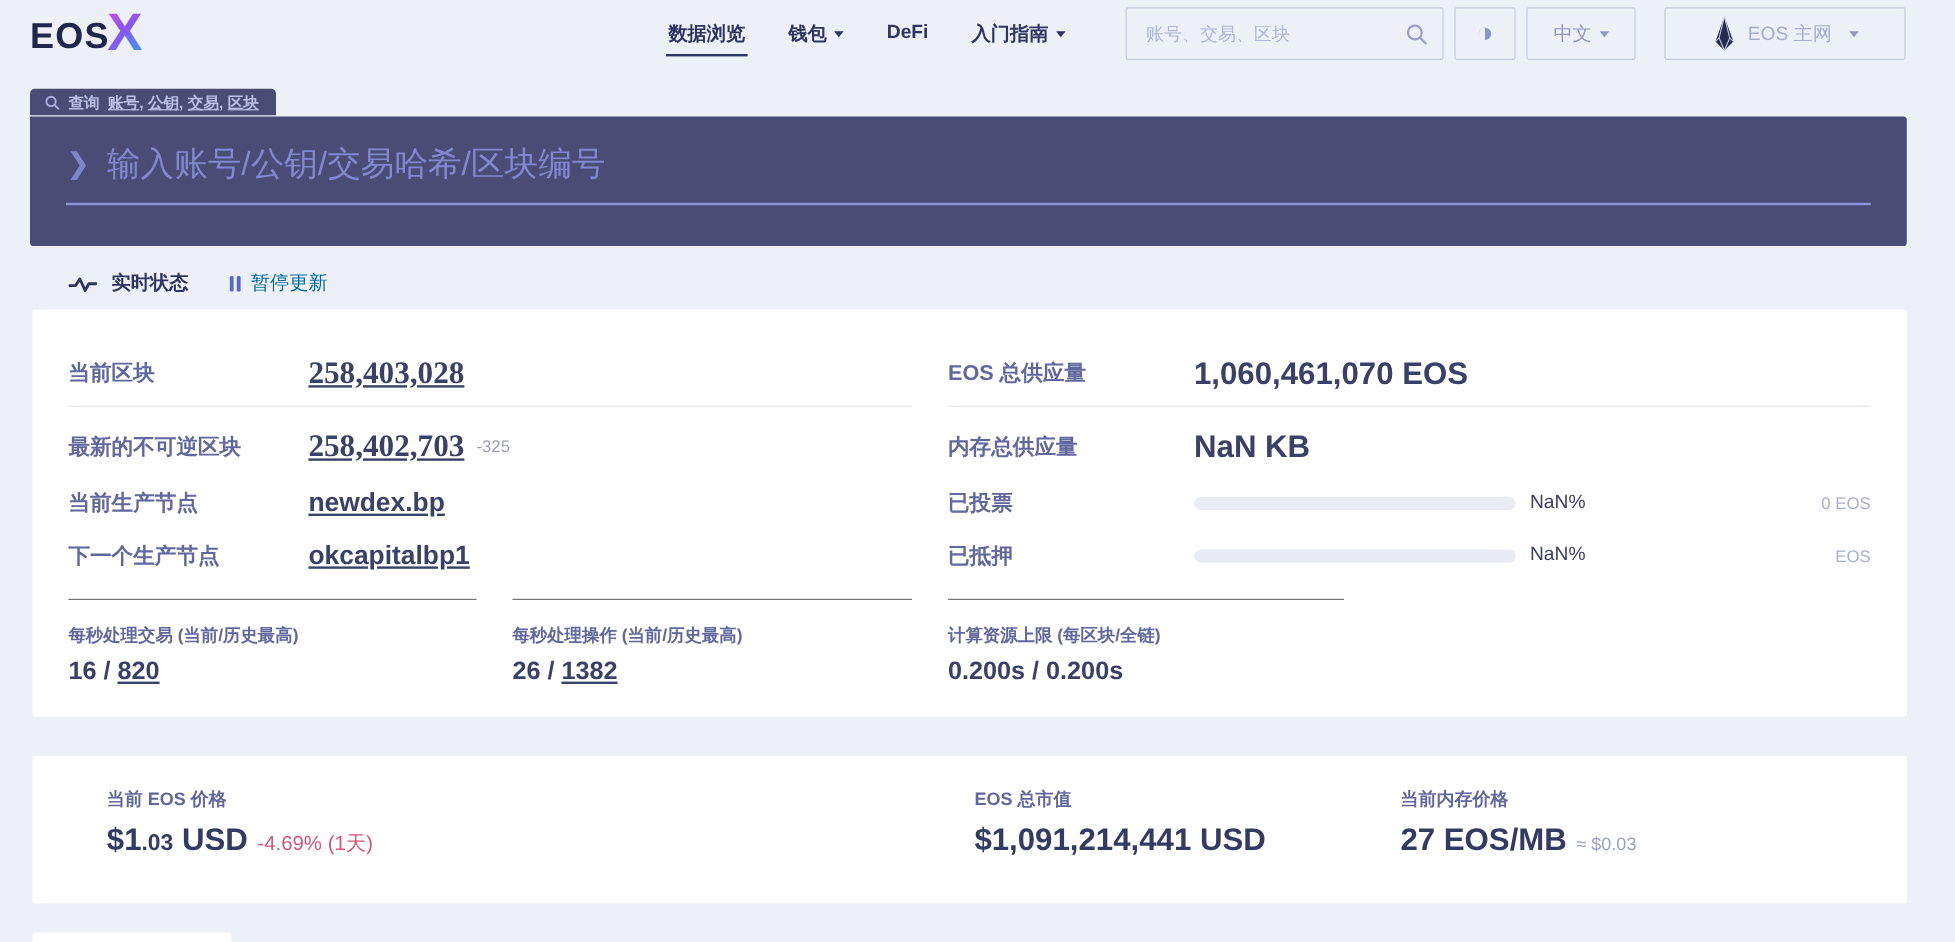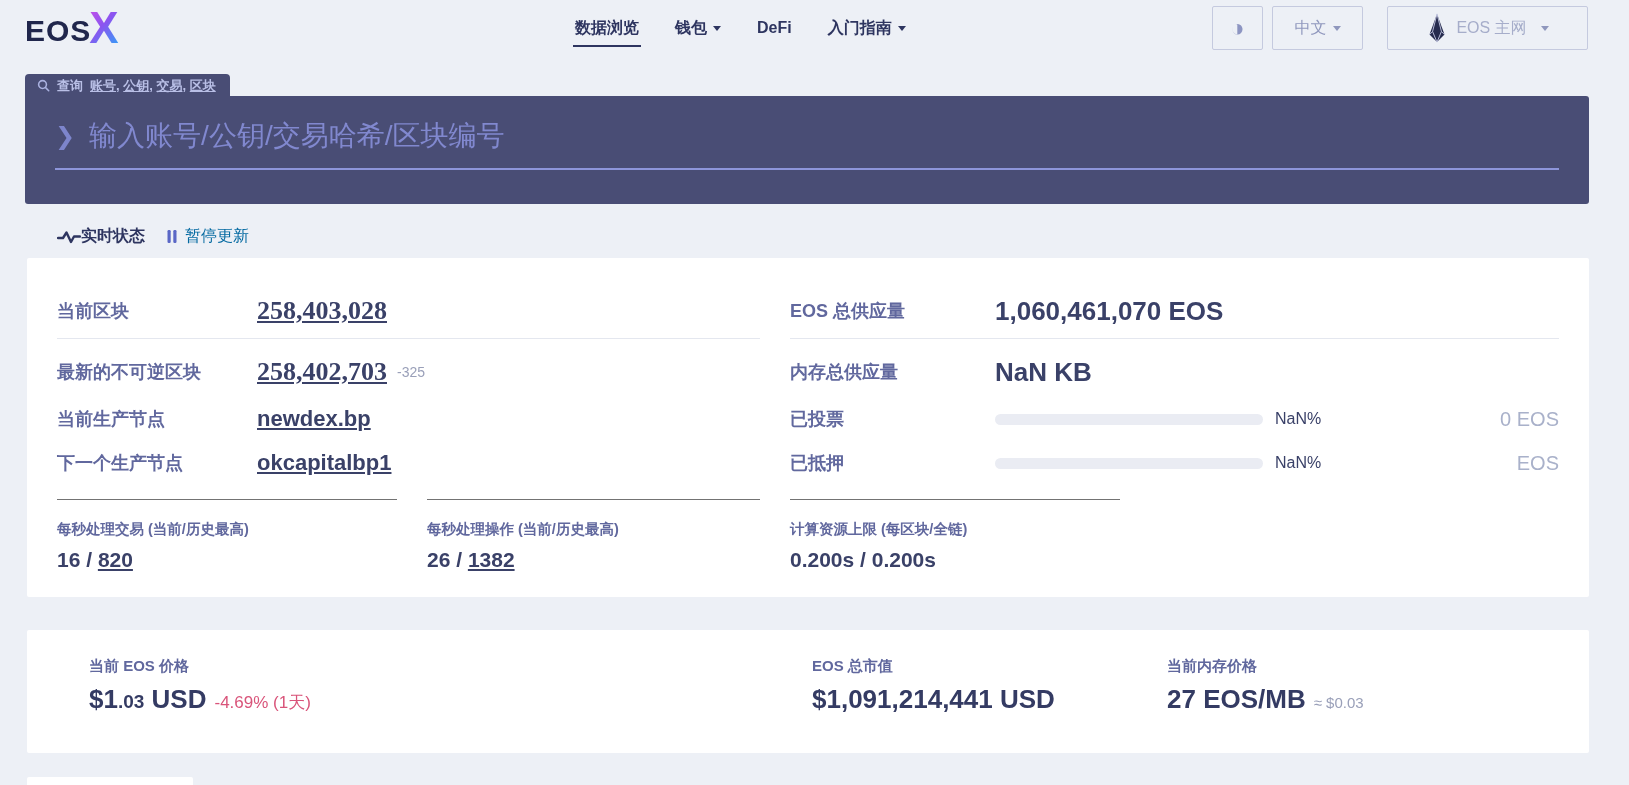--- a/index.html
+++ b/index.html
@@ -12,21 +12,21 @@
   }
   
   .header { position:absolute; top:0; left:0; width:100%; height:56px; }
   .logo { position:absolute; left:25px; top:6px; display:flex; align-items:flex-start; cursor:pointer; }
   .logo-eos { font-size:30px; font-weight:800; letter-spacing:1px; color:#20264c; margin-top:8px; }
   .logo-x {
     font-size:44px; font-weight:800; line-height:44px; margin-left:-2px;
     background:linear-gradient(135deg,#cc4ee8 0%,#8a55f0 45%,#27a9f8 100%);
     -webkit-background-clip:text; background-clip:text; color:transparent;
   }
-  .nav { position:absolute; left:573px; top:0; height:56px; display:flex; align-items:center; gap:32px; }
+  .nav { position:absolute; left:555px; top:0; height:56px; display:flex; align-items:center; gap:32px; }
   .nav-item { font-size:16px; font-weight:700; color:#2e3560; cursor:pointer; position:relative; padding:16px 2px; white-space:nowrap; }
   .nav-item.active::after { content:""; position:absolute; left:0; right:0; bottom:8px; height:2px; background:#2e3560; }
   .caret { display:inline-block; width:0; height:0; border-left:4px solid transparent; border-right:4px solid transparent; border-top:5px solid #2e3560; margin-left:6px; vertical-align:middle; }
   .caret.light { border-top-color:#8f97bd; }
   .header-right { position:absolute; right:41px; top:6px; height:44px; display:flex; align-items:center; }
   .hbox { height:44px; border:1px solid #c5cadf; border-radius:2px; display:flex; align-items:center; background:transparent; }
   .hsearch { width:265px; padding:0 12px 0 16px; margin-right:9px; }
   .hsearch input { flex:1; border:none; outline:none; background:transparent; font-size:15px; color:#3a4168; font-family:inherit; min-width:0; }
   .hsearch input::placeholder { color:#aeb5d6; }
   .htheme { width:51px; justify-content:center; margin-right:9px; cursor:pointer; }
@@ -43,42 +43,42 @@
   .banner-tab a { color:#b9bfe6; text-decoration:underline; cursor:pointer; }
   .banner-body { background:#494d75; height:108px; border-radius:0 3px 3px 3px; padding:24px 30px 0 30px; }
   .banner-input-row { display:flex; align-items:center; gap:14px; border-bottom:2px solid #8d95da; padding-bottom:16px; }
   .banner-prompt { color:#7d85cc; font-size:24px; font-weight:700; line-height:1; }
   .banner-input-row input {
     flex:1; background:transparent; border:none; outline:none;
     font-size:28px; color:#c9cdf0; font-family:inherit;
   }
   .banner-input-row input::placeholder { color:#8188cf; }
   
-  .status-row { position:absolute; left:57px; top:226px; display:flex; align-items:center; gap:0; }
+  .status-row { position:absolute; left:57px; top:226px; display:flex; align-items:center; gap:12px; }
   .status-title { font-size:16px; font-weight:700; color:#2e3560; }
   .pause-btn { display:flex; align-items:center; gap:8px; margin-left:22px; cursor:pointer; }
   .pause-label { font-size:16px; color:#0369a1; }
   
   .card { position:absolute; left:27px; width:1562px; background:#fff; border-radius:2px; }
   .stats-card { top:258px; height:339px; padding:26px 30px 0 30px; }
   .stats-top { display:grid; grid-template-columns:703px 1fr; column-gap:30px; }
   .stat-row { display:flex; align-items:center; }
   .stat-label { width:200px; flex:none; font-size:18px; font-weight:700; color:#61689e; }
   .stat-label.w2 { width:205px; }
   .stat-value { font-size:26px; font-weight:600; color:#3a4168; }
   a.stat-value, .stat-value a { color:#3a4168; text-decoration:underline; cursor:pointer;font-family:Liberation Serif, serif; }
   .delta { font-size:14px; font-weight:400; color:#9aa0b9; margin-left:10px; }
   .row-h1 { height:54px; }
   .row-h2 { height:58px; padding-top:8px; }
   .row-h3 { height:44px; }
   .divider { border:none; border-top:1px solid #e4e7ef; height:0; }
   .link-md { font-size:22px; font-weight:600; color:#3a4168; text-decoration:underline; cursor:pointer; }
   .bar-track { width:268px; height:11px; border-radius:6px; background:#eaecf3; flex:none; }
   .bar-pct { font-size:16px; color:#3a4168; margin-left:12px; }
-  .bar-amt { margin-left:auto; font-size:20px; color:#a9b1ca; }
+  .bar-amt { margin-left:auto; font-size:14px; color:#a9b1ca; }
   .stats-bottom { display:grid; grid-template-columns:340px 333px 330px 1fr; column-gap:30px; margin-top:14px; }
   .metric { border-top:1px solid #737373; padding-top:20px; }
   .metric-label { font-size:14.5px; font-weight:700; color:#61689e; }
   .metric-sub { font-weight:700; color:#61689e; }
   .metric-value { font-size:21px; font-weight:600; color:#3a4168; margin-top:9px; }
   .metric-value a { color:#3a4168; text-decoration:underline; cursor:pointer; }
   
   .price-card { top:630px; height:123px; padding:27px 30px 0 30px; }
   .price-grid { display:grid; grid-template-columns:693px 325px 1fr; column-gap:30px;margin-left:32px; }
   .price-label { font-size:15px; font-weight:700; color:#61689e; }
@@ -107,20 +107,29 @@
     </div>
     <div class="nav-item">
       <span>DeFi</span>
     </div>
     <div class="nav-item">
       <span>入门指南</span><span class="caret"></span>
     </div>
   </div>
 
   <div class="header-right">
+    <div class="hbox hsearch">
+      <input type="text" placeholder="账号、交易、区块" style="">
+      <span class="icon-svg">
+        <svg width="19" height="19" viewBox="0 0 20 20">
+            <circle cx="8.5" cy="8.5" r="6" fill="none" stroke="#9aa2c6" stroke-width="2"></circle>
+            <line x1="13.2" y1="13.2" x2="18" y2="18" stroke="#9aa2c6" stroke-width="2" stroke-linecap="round"></line>
+          </svg>
+      </span>
+    </div>
     <div class="hbox htheme">
       <span class="theme-glyph">◑</span>
     </div>
     <div class="hbox hlang">
       <span>中文</span>
         <span class="caret light"></span>
     </div>
     <div class="hbox hnet">
       <span class="icon-svg">
         <svg width="22" height="30" viewBox="0 0 24 34">

